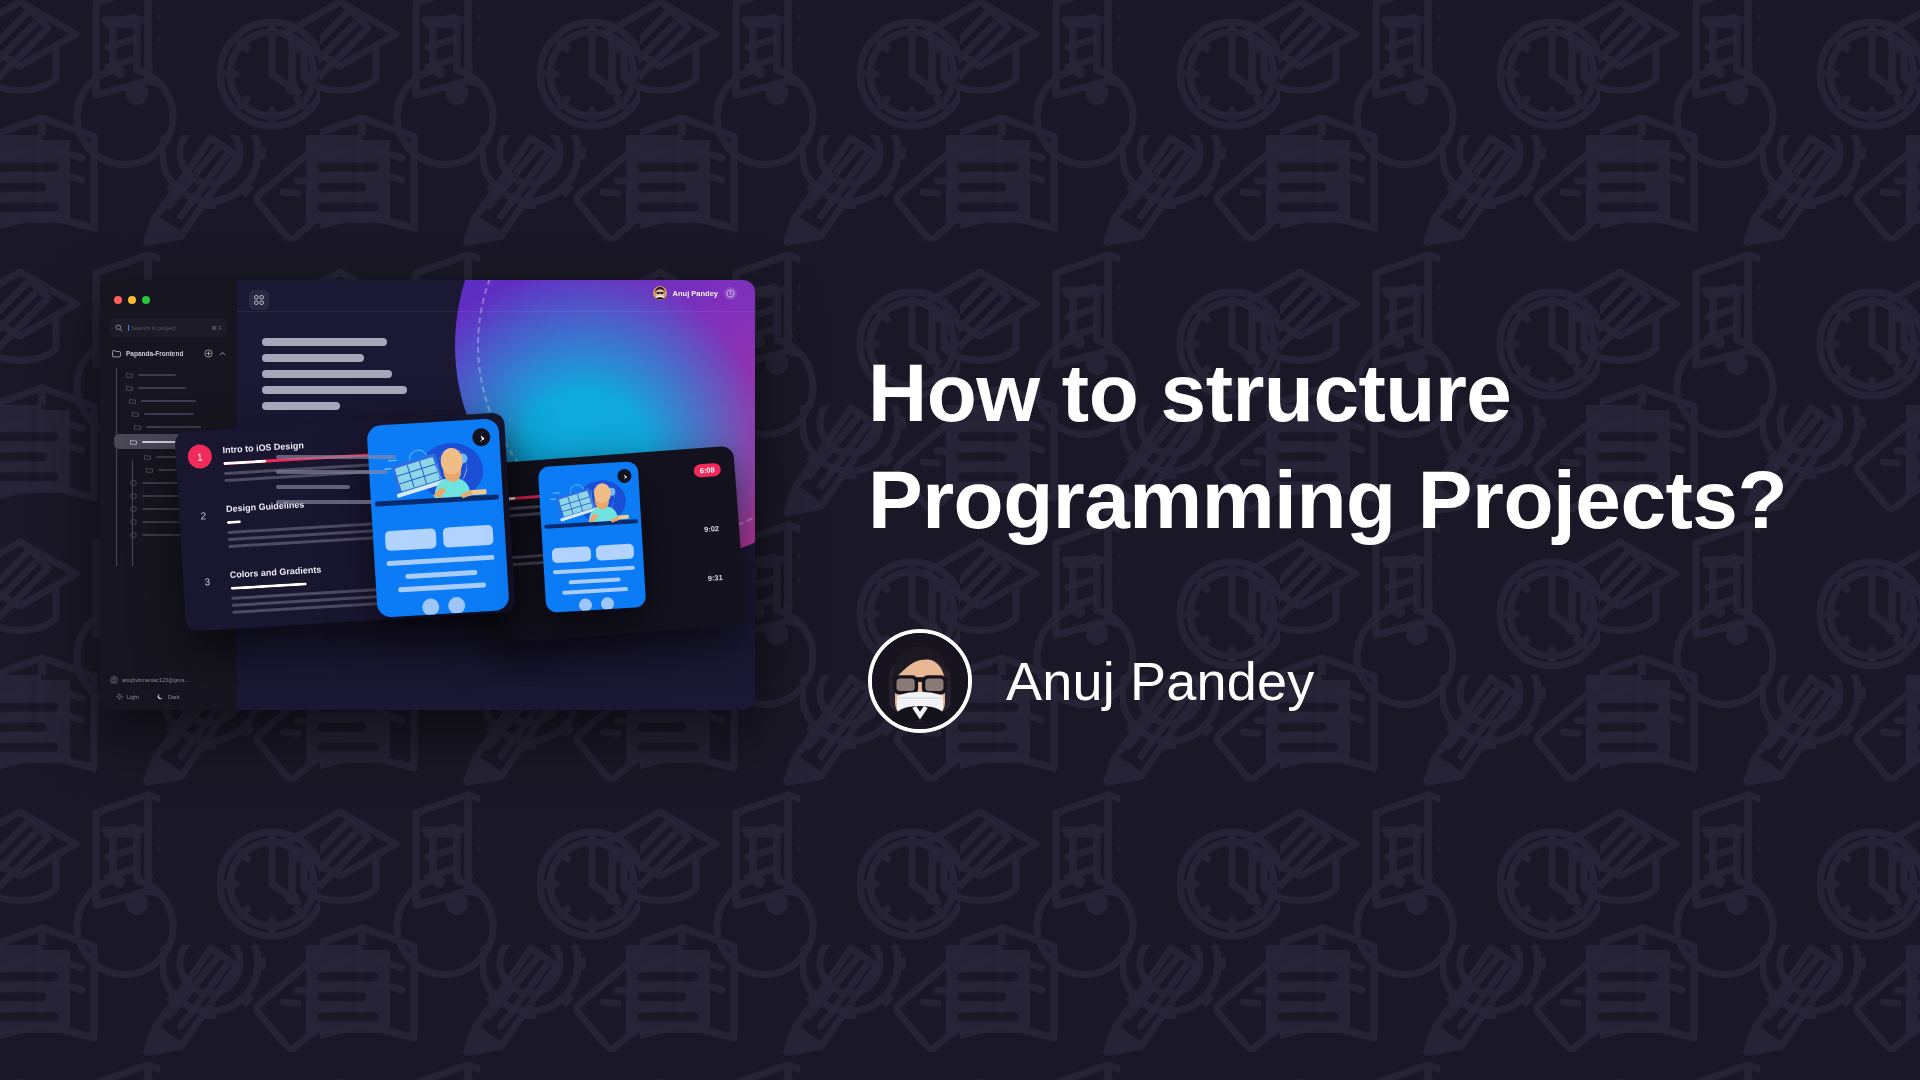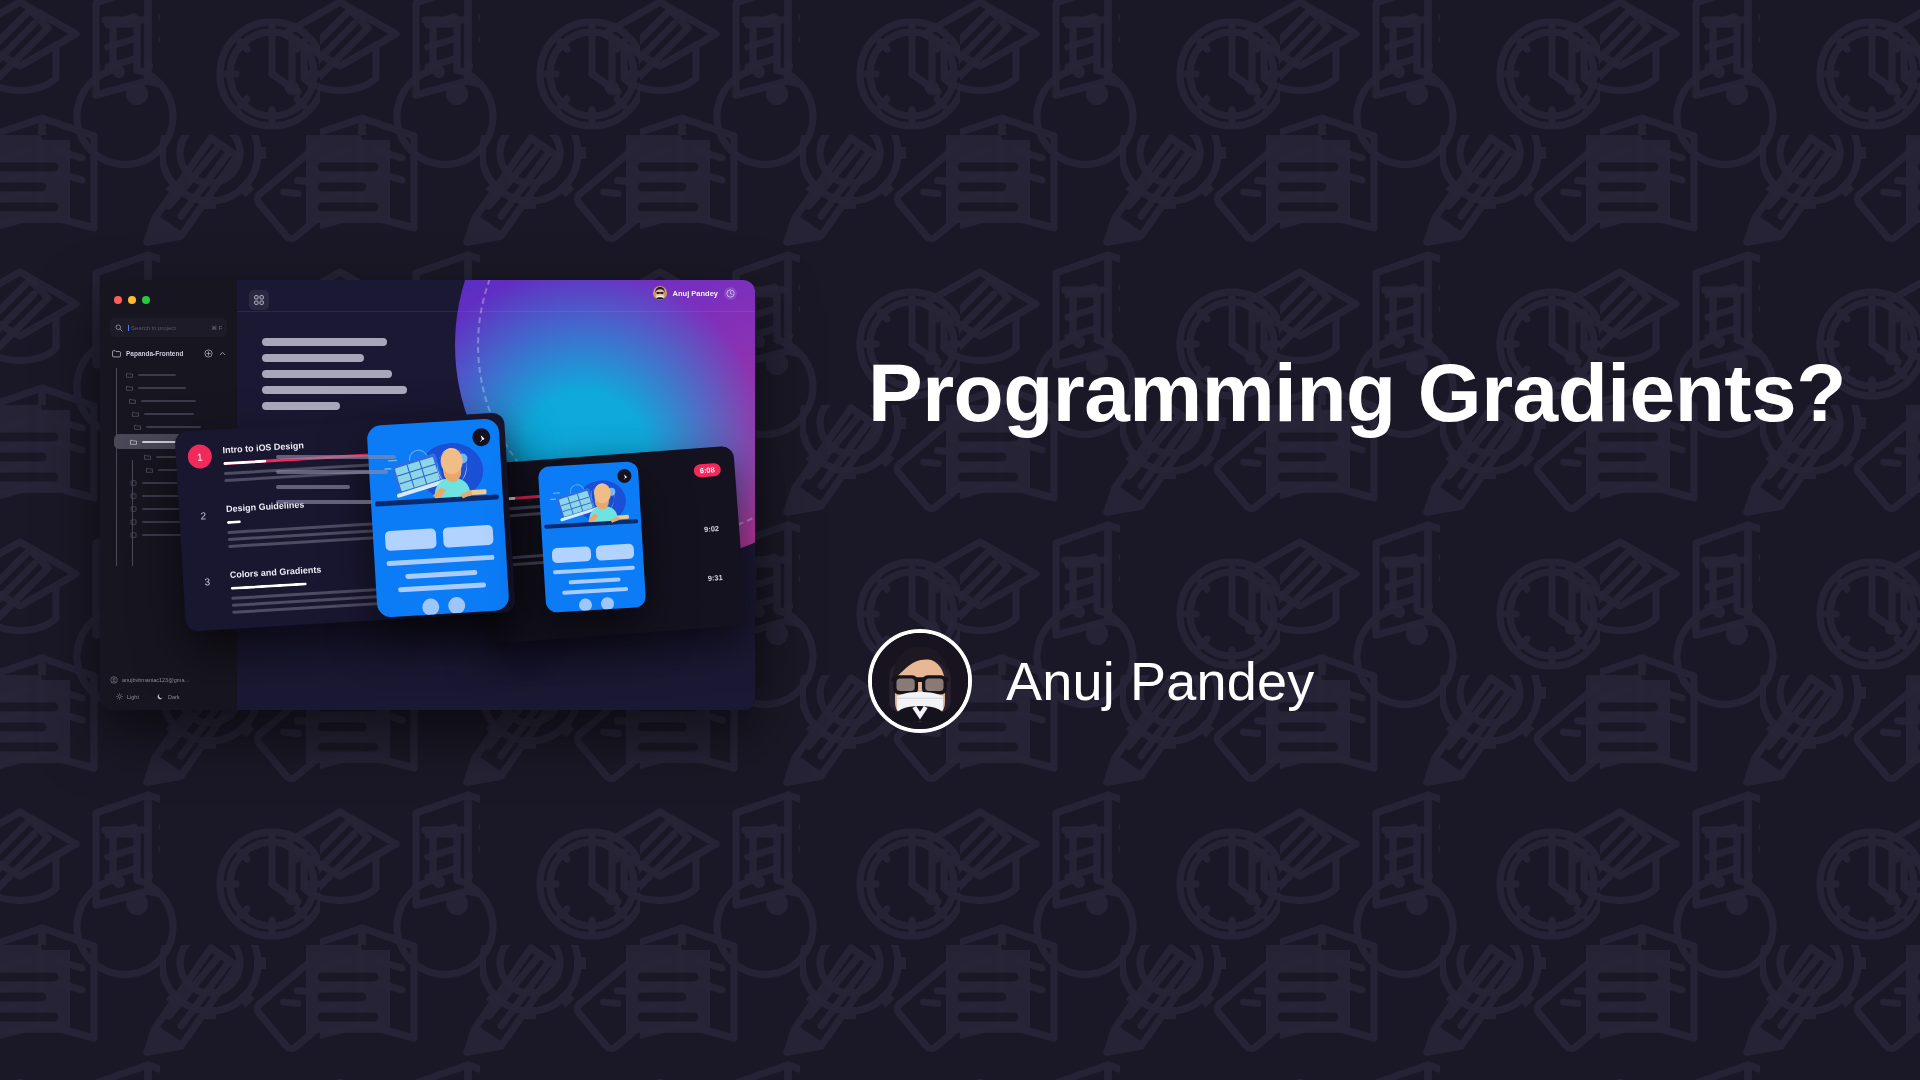--- a/index.html
+++ b/index.html
@@ -409,21 +409,22 @@
           </g>
         </pattern>
       </defs>
       <rect width="1920" height="1080" fill="#1a1826"></rect>
       <rect width="1920" height="1080" fill="url(#doodles)"></rect>
       <rect width="1920" height="1080" fill="url(#doodles2)"></rect>
     </svg>
   </div>
 
   <div id="text-col">
-    <div class="headline">Programming Gradients?</div>
+    <div class="headline">How to structure</div>
+    <div class="headline">Programming Projects?</div>
   </div>
 
   <div id="author-row">
     <div id="avatar">
       <svg viewBox="0 0 100 100" xmlns="http://www.w3.org/2000/svg">
         <rect width="100" height="100" fill="#17141f"></rect>
         <path d="M18 46 C18 16 82 16 82 48 L82 72 C82 92 18 92 18 72 Z" fill="#2a2130"></path>
         <path d="M50 26 C30 26 24 40 24 54 L24 72 C24 84 34 92 50 92 C66 92 76 84 76 72 L76 54 C76 40 70 26 50 26 Z" fill="#e8b894"></path>
         <path d="M22 52 C20 26 34 14 50 14 C68 14 80 26 80 50 C80 40 74 30 62 28 C52 26 42 30 36 36 C30 42 24 46 22 52 Z" fill="#1d1822"></path>
         <path d="M19 42 C14 62 16 76 20 84 C14 66 16 50 19 42 Z" fill="#1d1822"></path>

